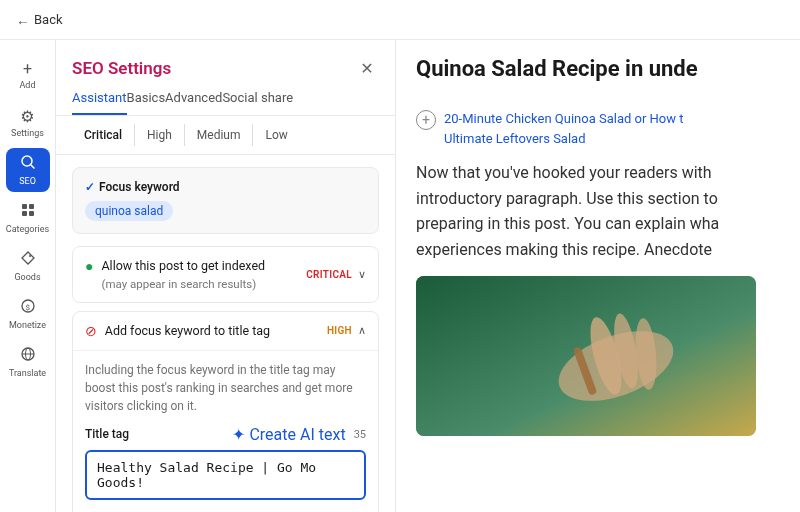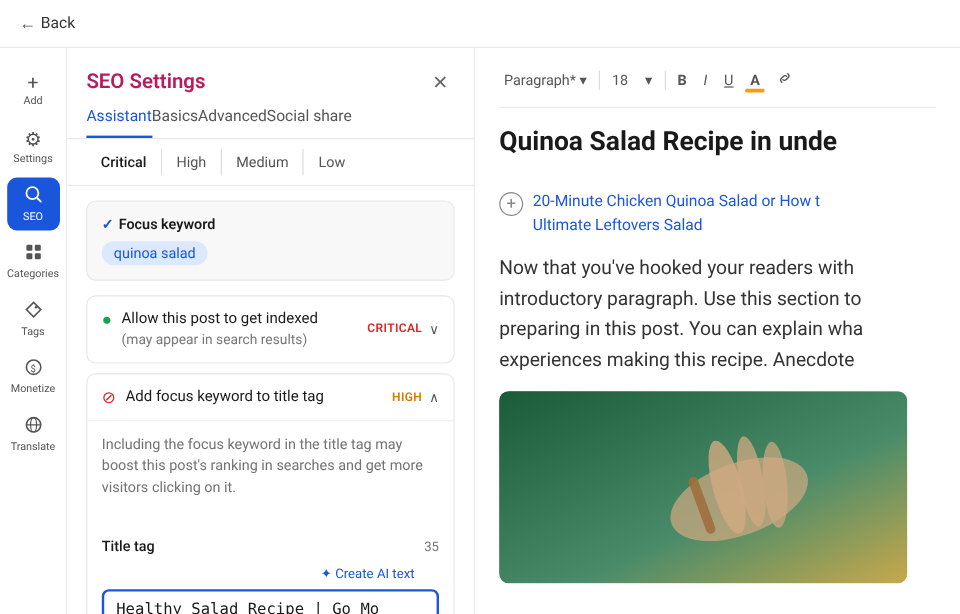--- a/index.html
+++ b/index.html
@@ -255,27 +255,26 @@
       align-items: center;
       justify-content: space-between;
       margin-bottom: 6px;
     }
     .title-tag-label {
       font-size: 12px;
       font-weight: 500;
       color: #1a1a1a;
     }
     .ai-text-btn {
-      font-size: 11px;
+      font-size: 16px;
       color: #1a56db;
       cursor: pointer;
       display: flex;
       align-items: center;
       gap: 3px;
-      margin-top: 47px;
     }
     .char-count {
       font-size: 11px;
       color: #777;
       margin-left: 4px;
     }
     .title-input {
       width: 100%;
       border: 2px solid #1a56db;
       border-radius: 6px;
@@ -424,21 +423,21 @@
       </span>
       <span class="icon-label">Categories</span>
     </div>
     <div class="sidebar-icon-item">
       <span class="icon-symbol">
         <svg width="16" height="16" viewBox="0 0 16 16" fill="none">
           <path d="M8 2L14 8L8 14L2 8L8 2Z" stroke="#555" stroke-width="1.3" fill="none"></path>
           <circle cx="10" cy="6" r="1" fill="#555"></circle>
         </svg>
       </span>
-      <span class="icon-label">Tags</span>
+      <span class="icon-label">Goods</span>
     </div>
     <div class="sidebar-icon-item">
       <span class="icon-symbol">
         <svg width="16" height="16" viewBox="0 0 16 16" fill="none">
           <circle cx="8" cy="8" r="6" stroke="#555" stroke-width="1.3" fill="none"></circle>
           <text x="5.5" y="12" font-size="8" fill="#555">$</text>
         </svg>
       </span>
       <span class="icon-label">Monetize</span>
     </div>
@@ -526,42 +525,20 @@
           
           
         </div>
       </div>
 
     </div>
   </div>
 
   <div class="content-area">
 
-    <div class="editor-toolbar">
-      <span class="toolbar-item">
-        <span>Paragraph*</span> ▾
-      </span>
-      <div class="toolbar-separator"></div>
-      <span class="toolbar-item">18</span>
-      <span class="toolbar-item">▾</span>
-      <div class="toolbar-separator"></div>
-      <span class="toolbar-item toolbar-bold">B</span>
-      <span class="toolbar-item toolbar-italic">I</span>
-      <span class="toolbar-item toolbar-underline">U</span>
-      <span class="toolbar-item" style="position:relative;">
-        <span style="font-weight:700;">A</span>
-        <span style="position:absolute; bottom:-1px; left:0; right:0; height:3px; background:#f59e0b; border-radius:1px;"></span>
-      </span>
-      <span class="toolbar-item">
-        <svg width="14" height="14" viewBox="0 0 14 14" fill="none">
-          <path d="M5.5 8.5C5.83333 8.83333 6.25 9 6.75 9C7.25 9 7.66667 8.83333 8 8.5L10 6.5C10.3333 6.16667 10.5 5.75 10.5 5.25C10.5 4.75 10.3333 4.33333 10 4L9.5 3.5" stroke="#555" stroke-width="1.2" stroke-linecap="round"></path>
-          <path d="M8.5 5.5C8.16667 5.16667 7.75 5 7.25 5C6.75 5 6.33333 5.16667 6 5.5L4 7.5C3.66667 7.83333 3.5 8.25 3.5 8.75C3.5 9.25 3.66667 9.66667 4 10L4.5 10.5" stroke="#555" stroke-width="1.2" stroke-linecap="round"></path>
-        </svg>
-      </span>
-    </div>
 
     <h1 class="article-title">Quinoa Salad Recipe in unde</h1>
 
     <div class="suggestion-row">
       <div class="plus-circle">+</div>
       <span class="suggestion-text">
         20-Minute Chicken Quinoa Salad or How t<br>
         Ultimate Leftovers Salad
       </span>
     </div>

